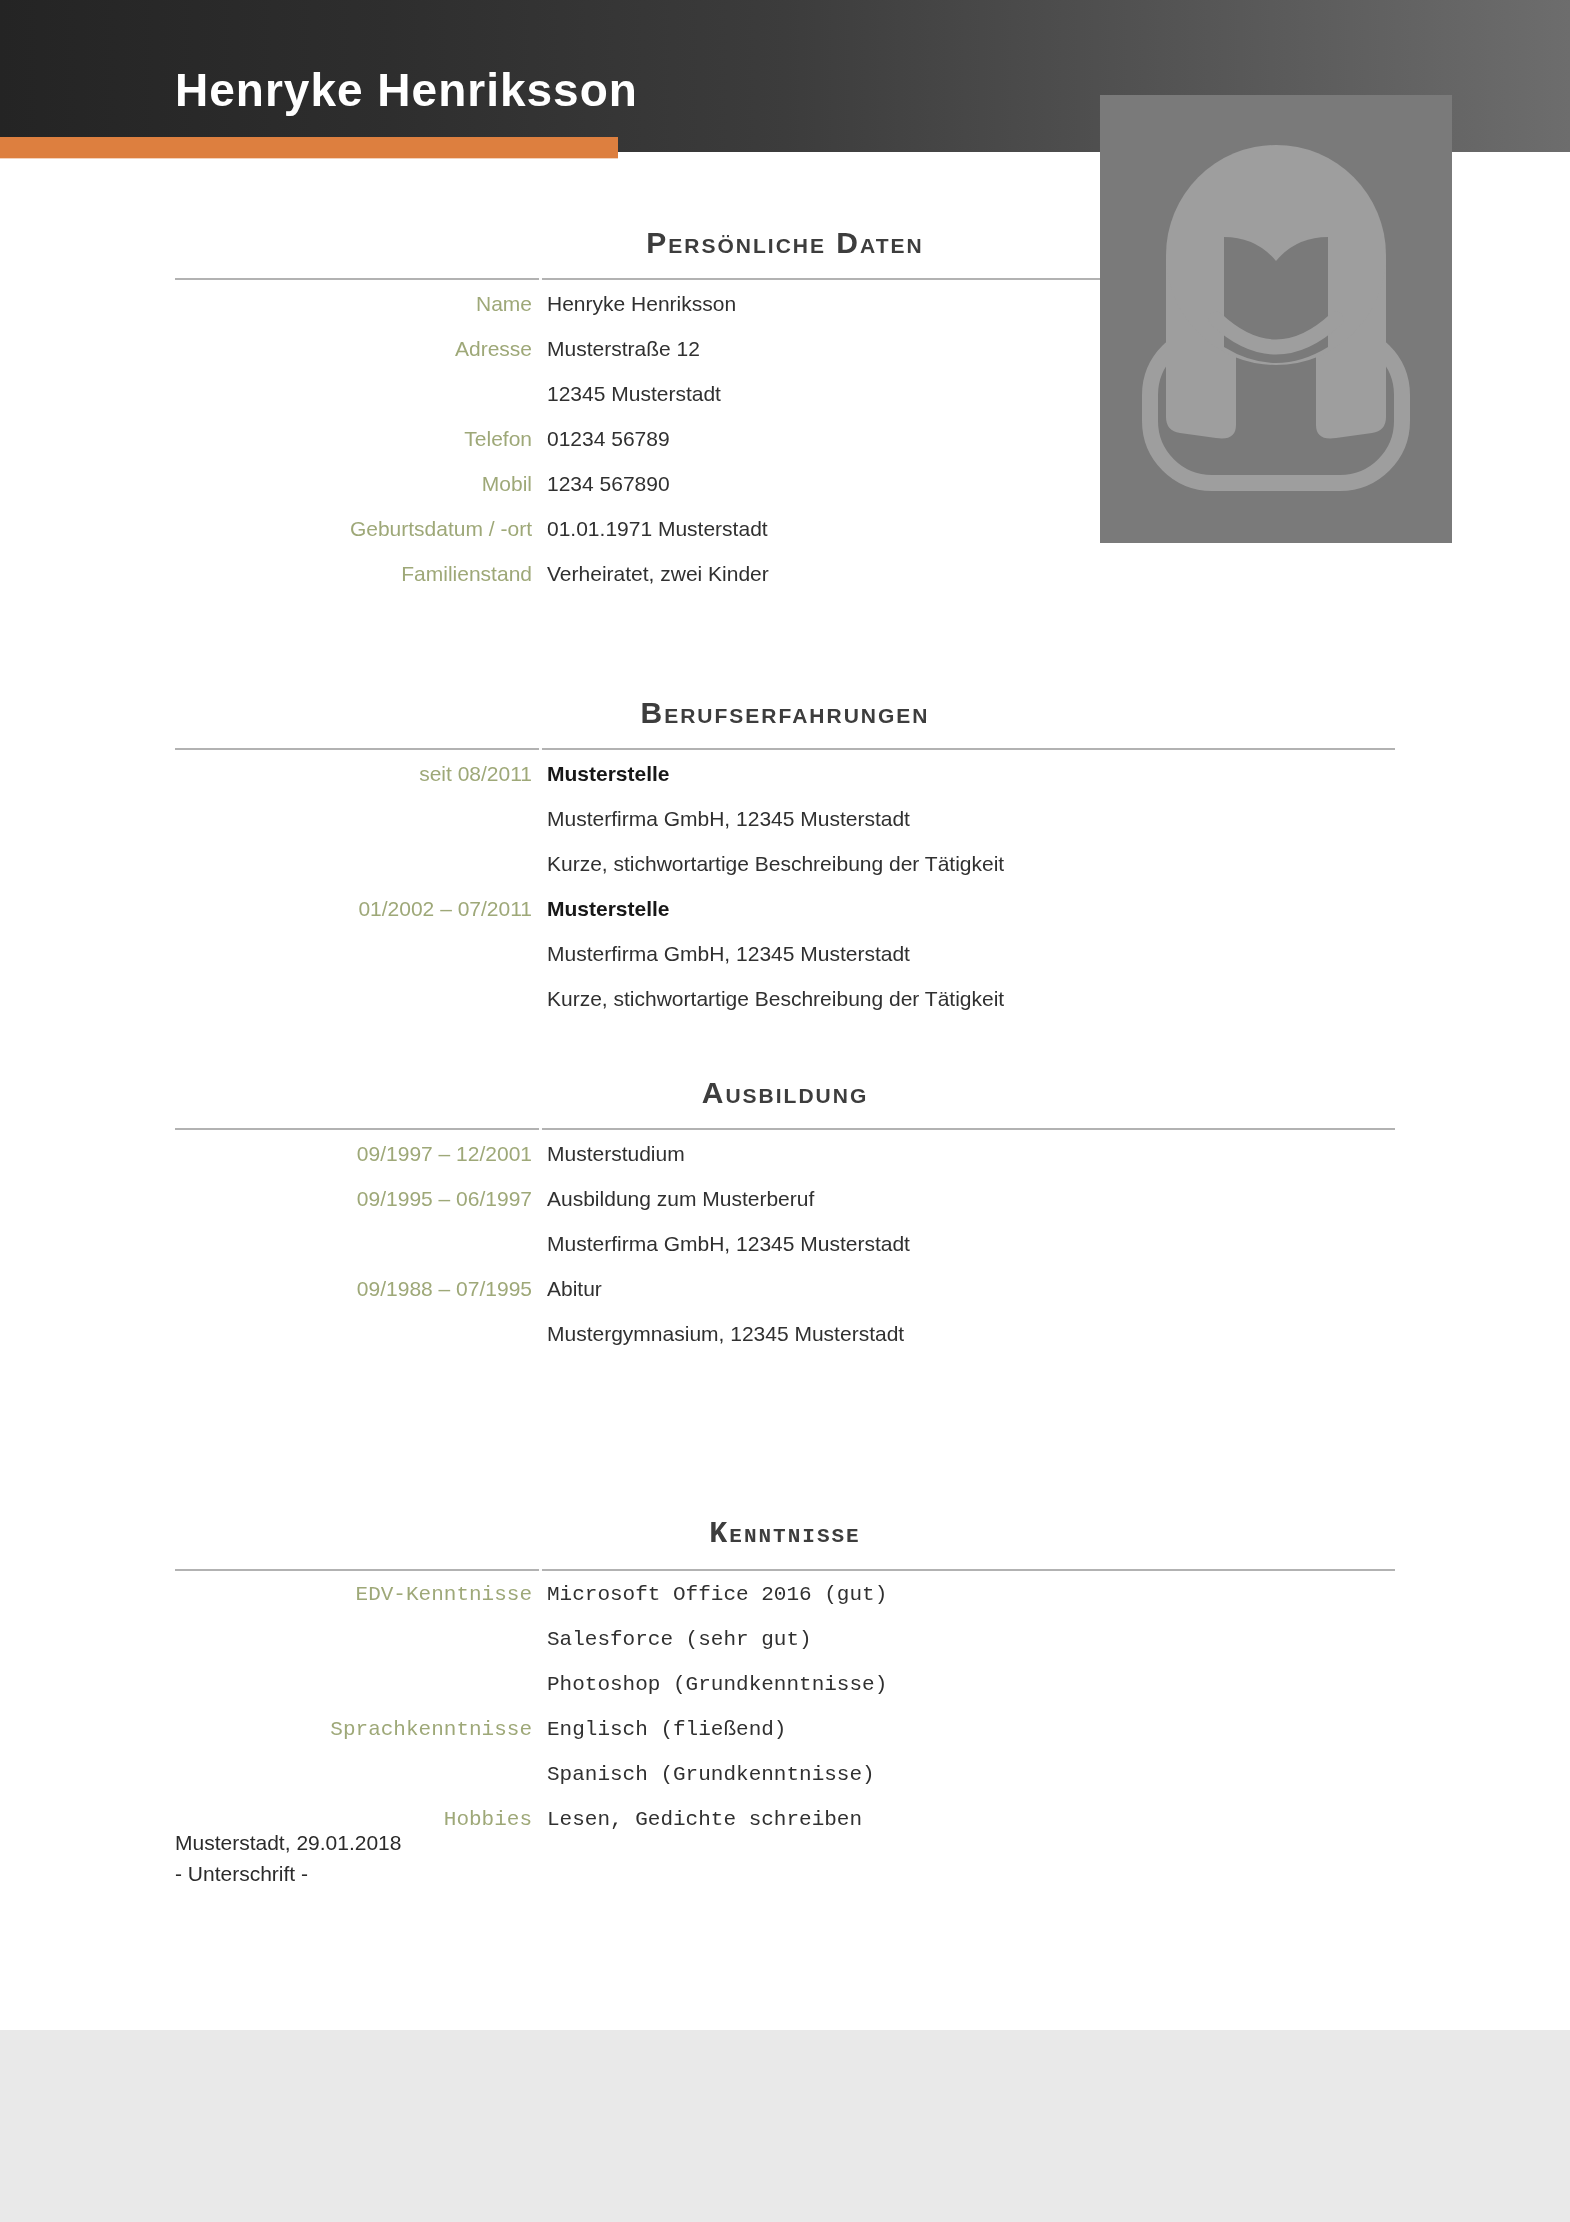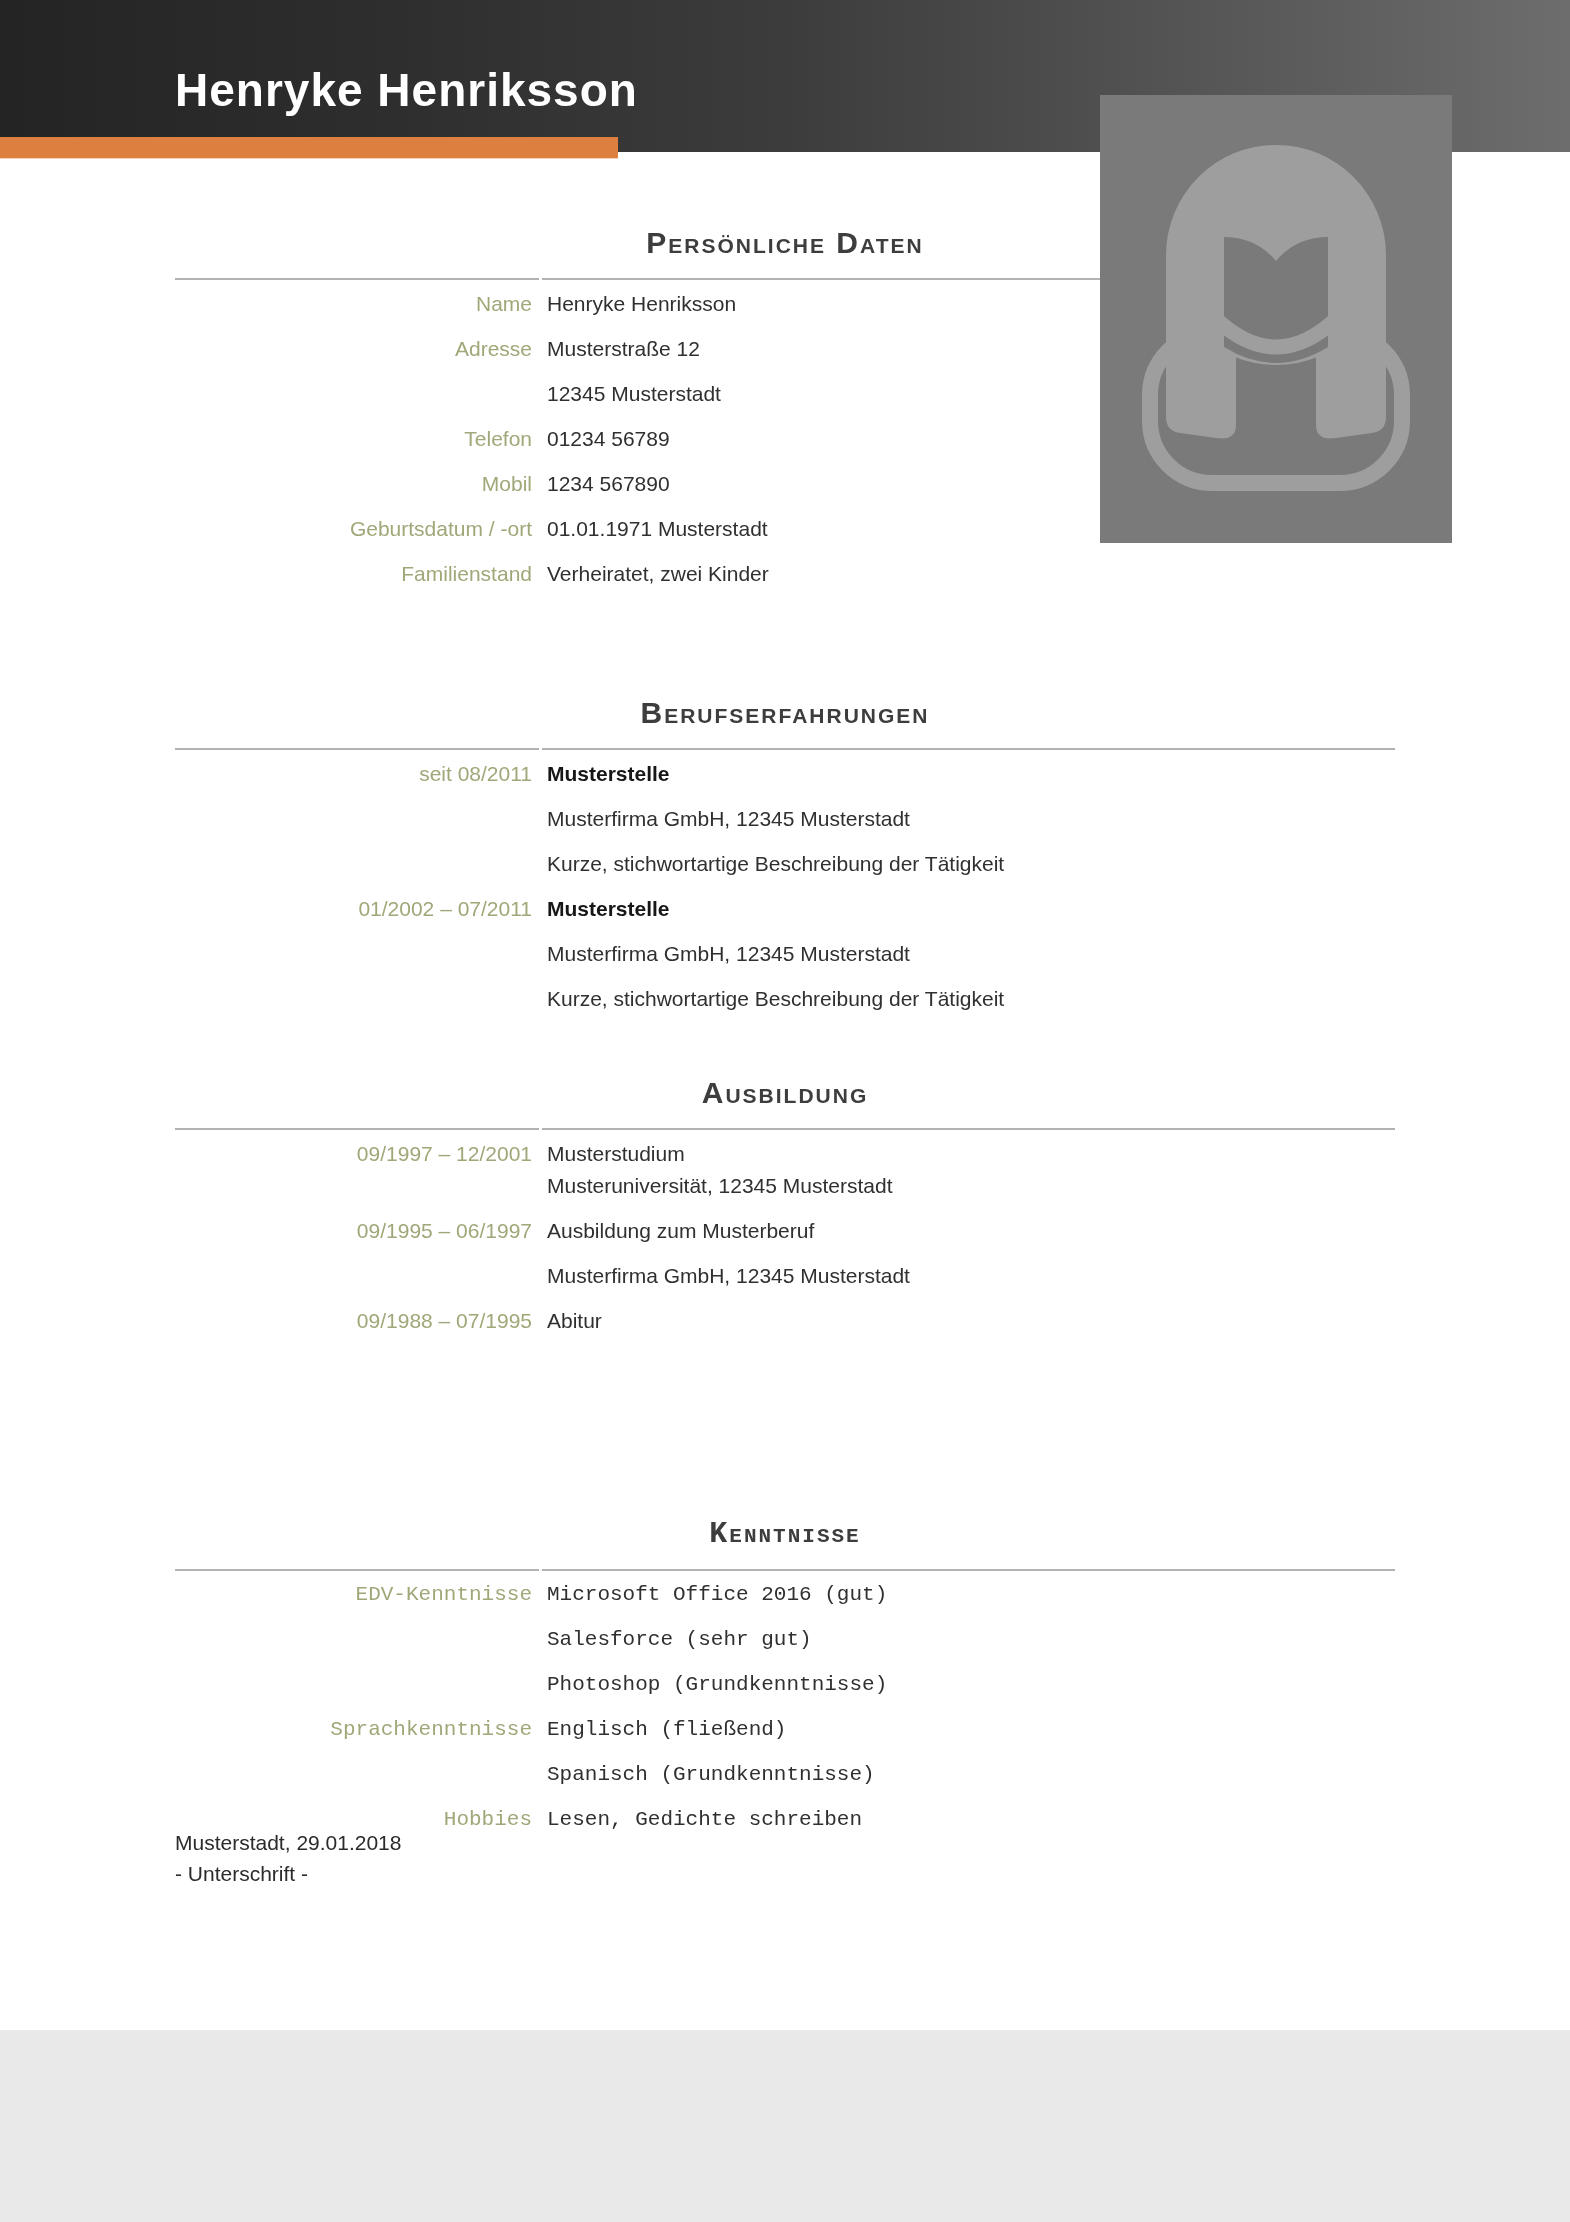--- a/index.html
+++ b/index.html
@@ -162,37 +162,37 @@
   </section>
 
   <section class="section sec-au">
     <h2 class="stitle">Ausbildung</h2>
     <div class="rule"></div>
     <div class="rows">
       <div class="row">
         <div class="lbl">09/1997 – 12/2001</div>
         <div class="val">
           <div>Musterstudium</div>
-          <div class="sub">Musteruniversität, 12345 Musterstadt</div>
         </div>
       </div>
       <div class="row">
         <div class="lbl">09/1995 – 06/1997</div>
         <div class="val">Ausbildung zum Musterberuf</div>
       </div>
       <div class="row">
         <div class="lbl"></div>
         <div class="val">Musterfirma GmbH, 12345 Musterstadt</div>
       </div>
       <div class="row">
         <div class="lbl">09/1988 – 07/1995</div>
         <div class="val">Abitur</div>
       </div>
       <div class="row">
         <div class="lbl"></div>
+        <div class="val">Mustergymnasium, 12345 Musterstadt</div>
       </div>
     </div>
   </section>
 
   <section class="section sec-ke">
     <h2 class="stitle">Kenntnisse</h2>
     <div class="rule"></div>
     <div class="rows">
       <div class="row">
         <div class="lbl">EDV-Kenntnisse</div>

